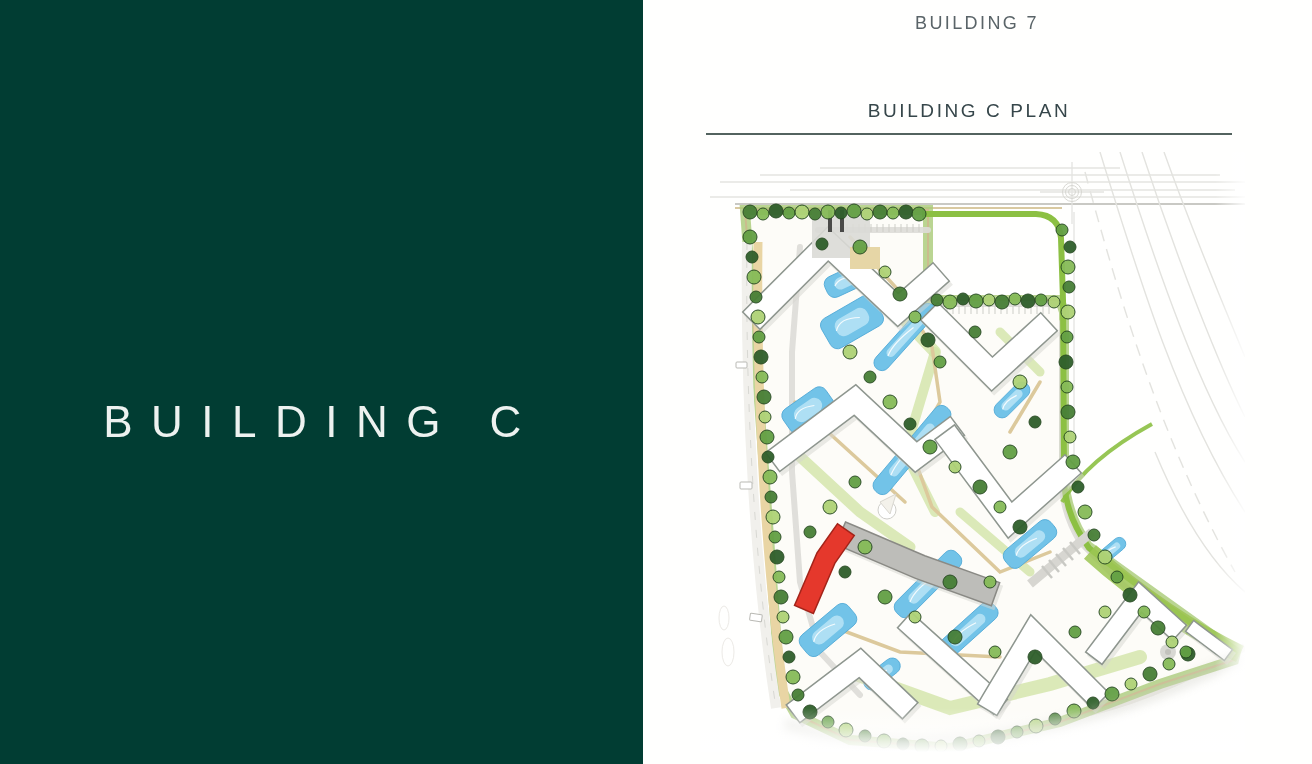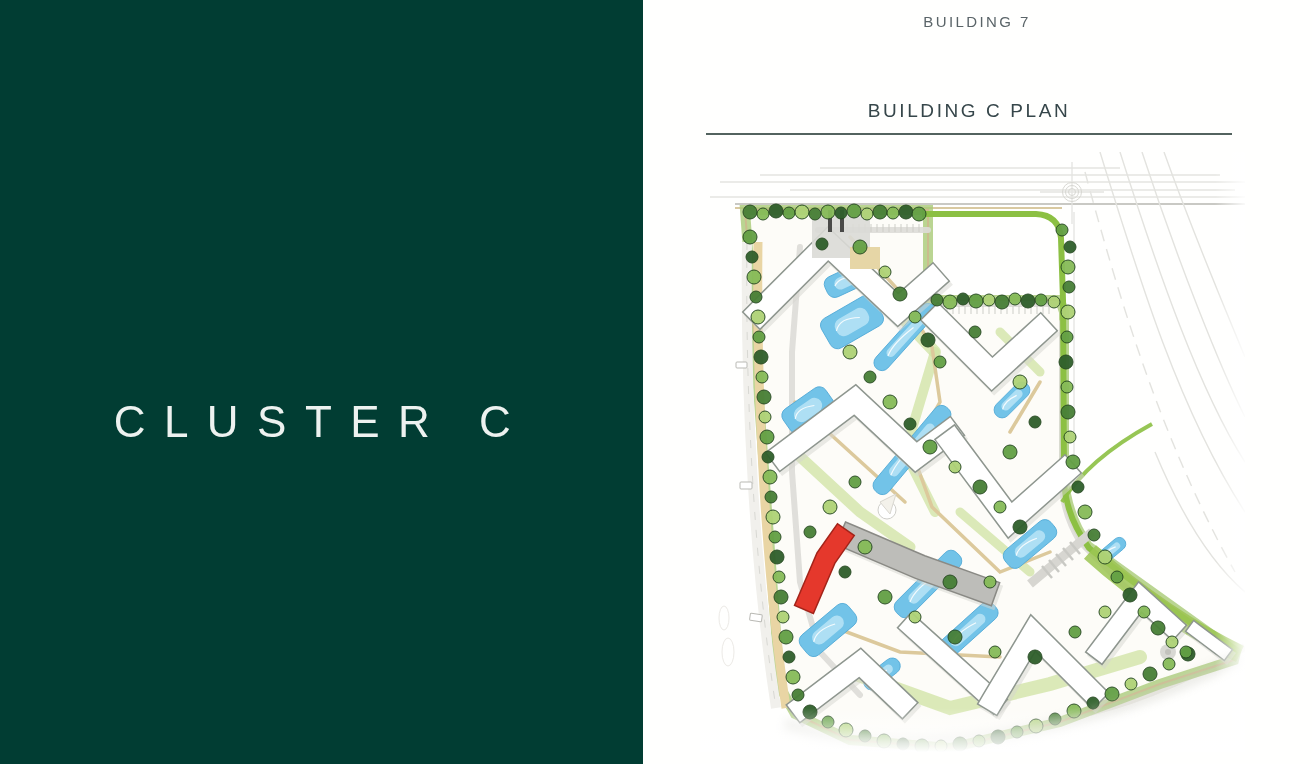--- a/index.html
+++ b/index.html
@@ -6,21 +6,21 @@
   .page{position:relative;width:1312px;height:764px;background:#fffffe;overflow:hidden;
         font-family:"Liberation Sans","DejaVu Sans",sans-serif;}
   
   .left-panel{position:absolute;left:0;top:0;width:643px;height:764px;
               display:flex;align-items:center;justify-content:center;}
   .cluster-title{font-size:44px;font-weight:300;letter-spacing:0.42em;
                  transform:translateY(40px);white-space:nowrap;}
   
   .right-panel{position:absolute;left:643px;top:0;width:669px;height:764px;}
   .head-wrap{position:absolute;left:63px;top:0;width:526px;text-align:center;}
-  .building-label{position:absolute;left:16px;right:0;top:13px;font-size:15px;
+  .building-label{position:absolute;left:16px;right:0;top:13px;font-size:18px;
                   font-weight:500;letter-spacing:2.4px;}
   .plan-heading{position:absolute;left:0;right:0;top:100px;font-size:19px;
                 font-weight:500;letter-spacing:2.6px;}
   .heading-rule{position:absolute;left:0;top:133px;width:526px;height:2px;}
   .map-wrap{position:absolute;left:57px;top:152px;width:545px;height:600px;}
   svg{display:block;}
   
   .faint{stroke:#e4e4e0;stroke-width:1.3;fill:none;}
   .faint2{stroke:#ececе8;stroke-width:1;fill:none;}
   .arc{stroke:#e3e3df;stroke-width:1.4;fill:none;}
@@ -33,21 +33,21 @@
   .tanline{stroke:#dcc99c;stroke-width:3.5;fill:none;stroke-linecap:round;}
   .groad{stroke:#dddcd7;stroke-width:6;fill:none;opacity:.9;stroke-linecap:round;}
   .garden{stroke:#cfe3a3;fill:none;opacity:.75;stroke-linecap:round;}
 </style>
 </head>
 <body>
 
 <div class="page">
 
   <div class="left-panel" style="background: rgb(1, 61, 51);">
-    <div class="cluster-title" style="color: rgb(237, 242, 240);">CLUSTER C</div>
+    <div class="cluster-title" style="color: rgb(237, 242, 240);">BUILDING C</div>
   </div>
 
   <div class="right-panel">
     <div class="head-wrap">
       <div class="building-label" style="color: rgb(90, 100, 104);">BUILDING 7</div>
       <div class="plan-heading" style="color: rgb(54, 70, 74);">BUILDING C PLAN</div>
       <div class="heading-rule" style="background: rgb(83, 99, 95);"></div>
     </div>
 
     <div class="map-wrap">

